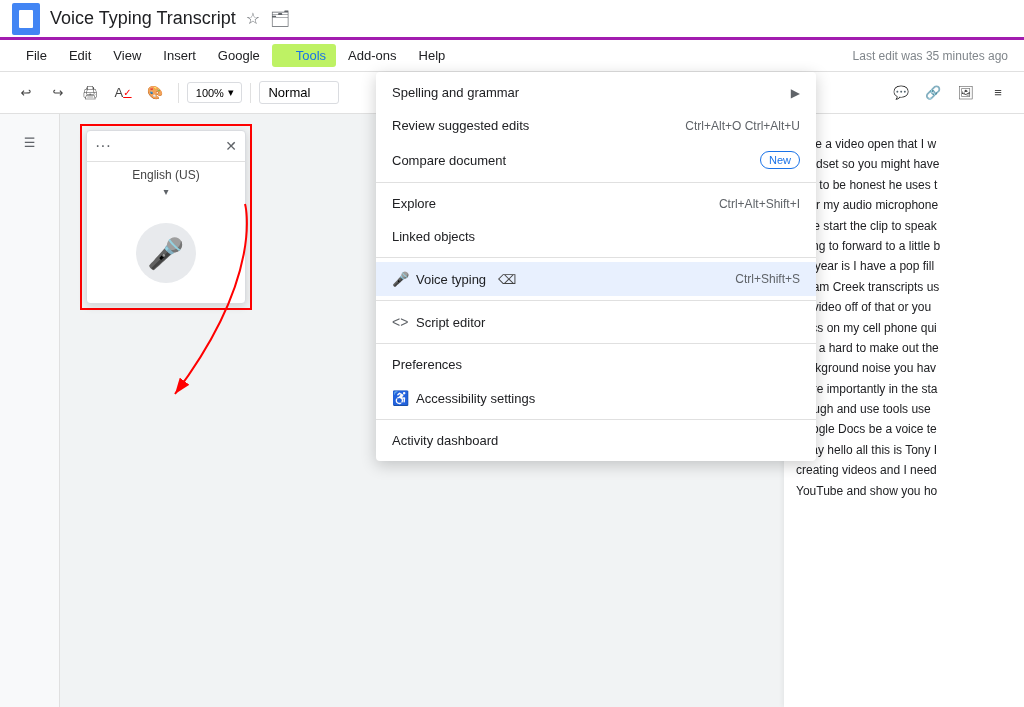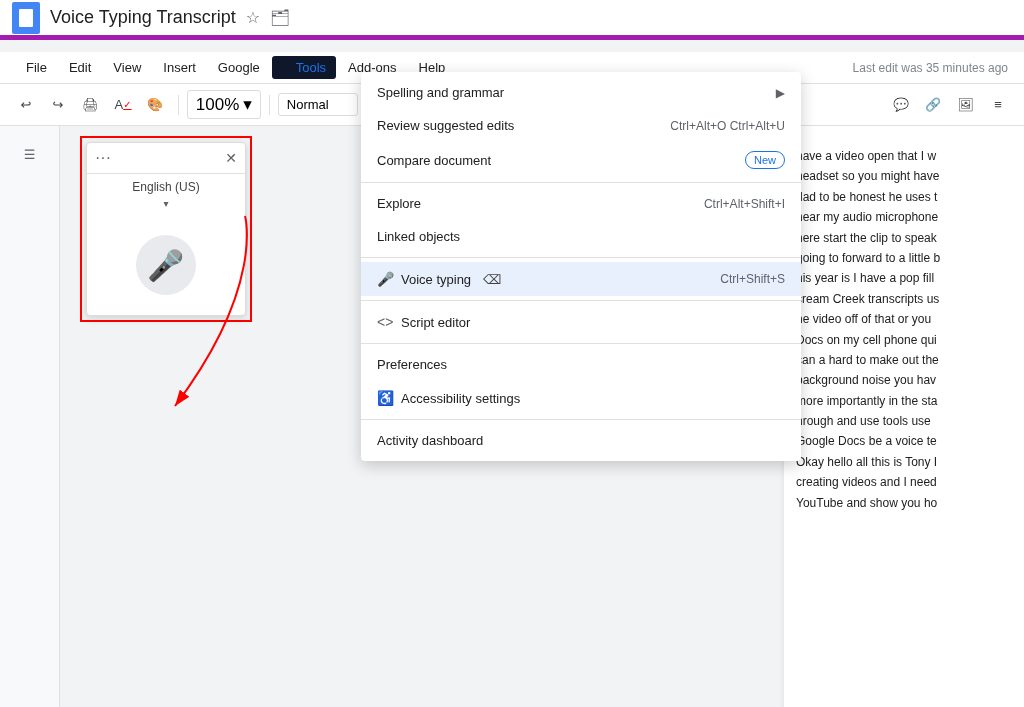--- a/index.html
+++ b/index.html
@@ -6,21 +6,21 @@
     body { font-family: Arial, sans-serif; font-size: 13px; background: #f1f3f4; width: 1024px; height: 707px; overflow: hidden; position: relative; }
 
     
     .title-bar {
       background: #fff;
       height: 40px;
       display: flex;
       align-items: center;
       padding: 0 12px;
       gap: 10px;
-      border-bottom: 5px solid #a21caf;
+      border-bottom: 3px solid #a21caf;
     }
     .doc-icon {
       width: 28px; height: 32px;
       background: #4285f4;
       border-radius: 2px;
       display: flex; align-items: center; justify-content: center;
       flex-shrink: 0;
     }
     .doc-icon::after {
       content: '';
@@ -39,21 +39,20 @@
 
     
     .menu-bar {
       background: #fff;
       height: 32px;
       display: flex;
       align-items: center;
       padding: 0 16px;
       gap: 2px;
       border-bottom: 1px solid #e0e0e0;
-      margin-top: 12px;
     }
     .menu-item {
       padding: 4px 10px;
       font-size: 13px;
       color: #202124;
       cursor: pointer;
       border-radius: 3px;
     }
     .last-edit {
       margin-left: auto;
@@ -79,21 +78,21 @@
       font-size: 13px;
       display: flex; align-items: center; justify-content: center;
       min-width: 28px; height: 28px;
     }
     .toolbar-sep { width: 1px; height: 20px; background: #e0e0e0; margin: 0 4px; }
     .zoom-btn {
       border: 1px solid #dadce0;
       border-radius: 3px;
       padding: 3px 8px;
       display: flex; align-items: center; gap: 4px;
-      font-size: 17px; cursor: pointer;
+      font-size: 11px; cursor: pointer;
     }
     .style-dropdown {
       border: 1px solid #dadce0;
       border-radius: 3px;
       padding: 3px 8px;
       font-size: 13px; cursor: pointer;
       min-width: 80px;
     }
     .toolbar-right {
       margin-left: auto;
@@ -190,21 +189,21 @@
       left: 175px;
       z-index: 6;
       pointer-events: none;
     }
     .arrow-svg { overflow: visible; }
 
     
     .dropdown-menu {
       position: absolute;
       top: 0;
-      left: 361px;
+      left: 376px;
       width: 440px;
       background: #fff;
       border-radius: 4px;
       box-shadow: 0 4px 16px rgba(0,0,0,0.2);
       z-index: 100;
       padding: 4px 0;
     }
     .dropdown-item {
       display: flex;
       align-items: center;
@@ -233,21 +232,21 @@
       color: #1a73e8;
       font-size: 11px;
       padding: 2px 8px;
       border-radius: 12px;
     }
     .arrow-right { color: #5f6368; font-size: 12px; }
     .item-icon { color: #5f6368; font-size: 14px; width: 16px; text-align: center; }
 
     
     .tools-active {
-      background: #0f172a;
+      background: #bef264;
       color: #1a73e8;
       font-weight: 500;
       padding-left: 24px;
     }
 
     
     .doc-text-area {
       position: absolute;
       right: 0; top: 0; bottom: 0;
       width: 240px;

